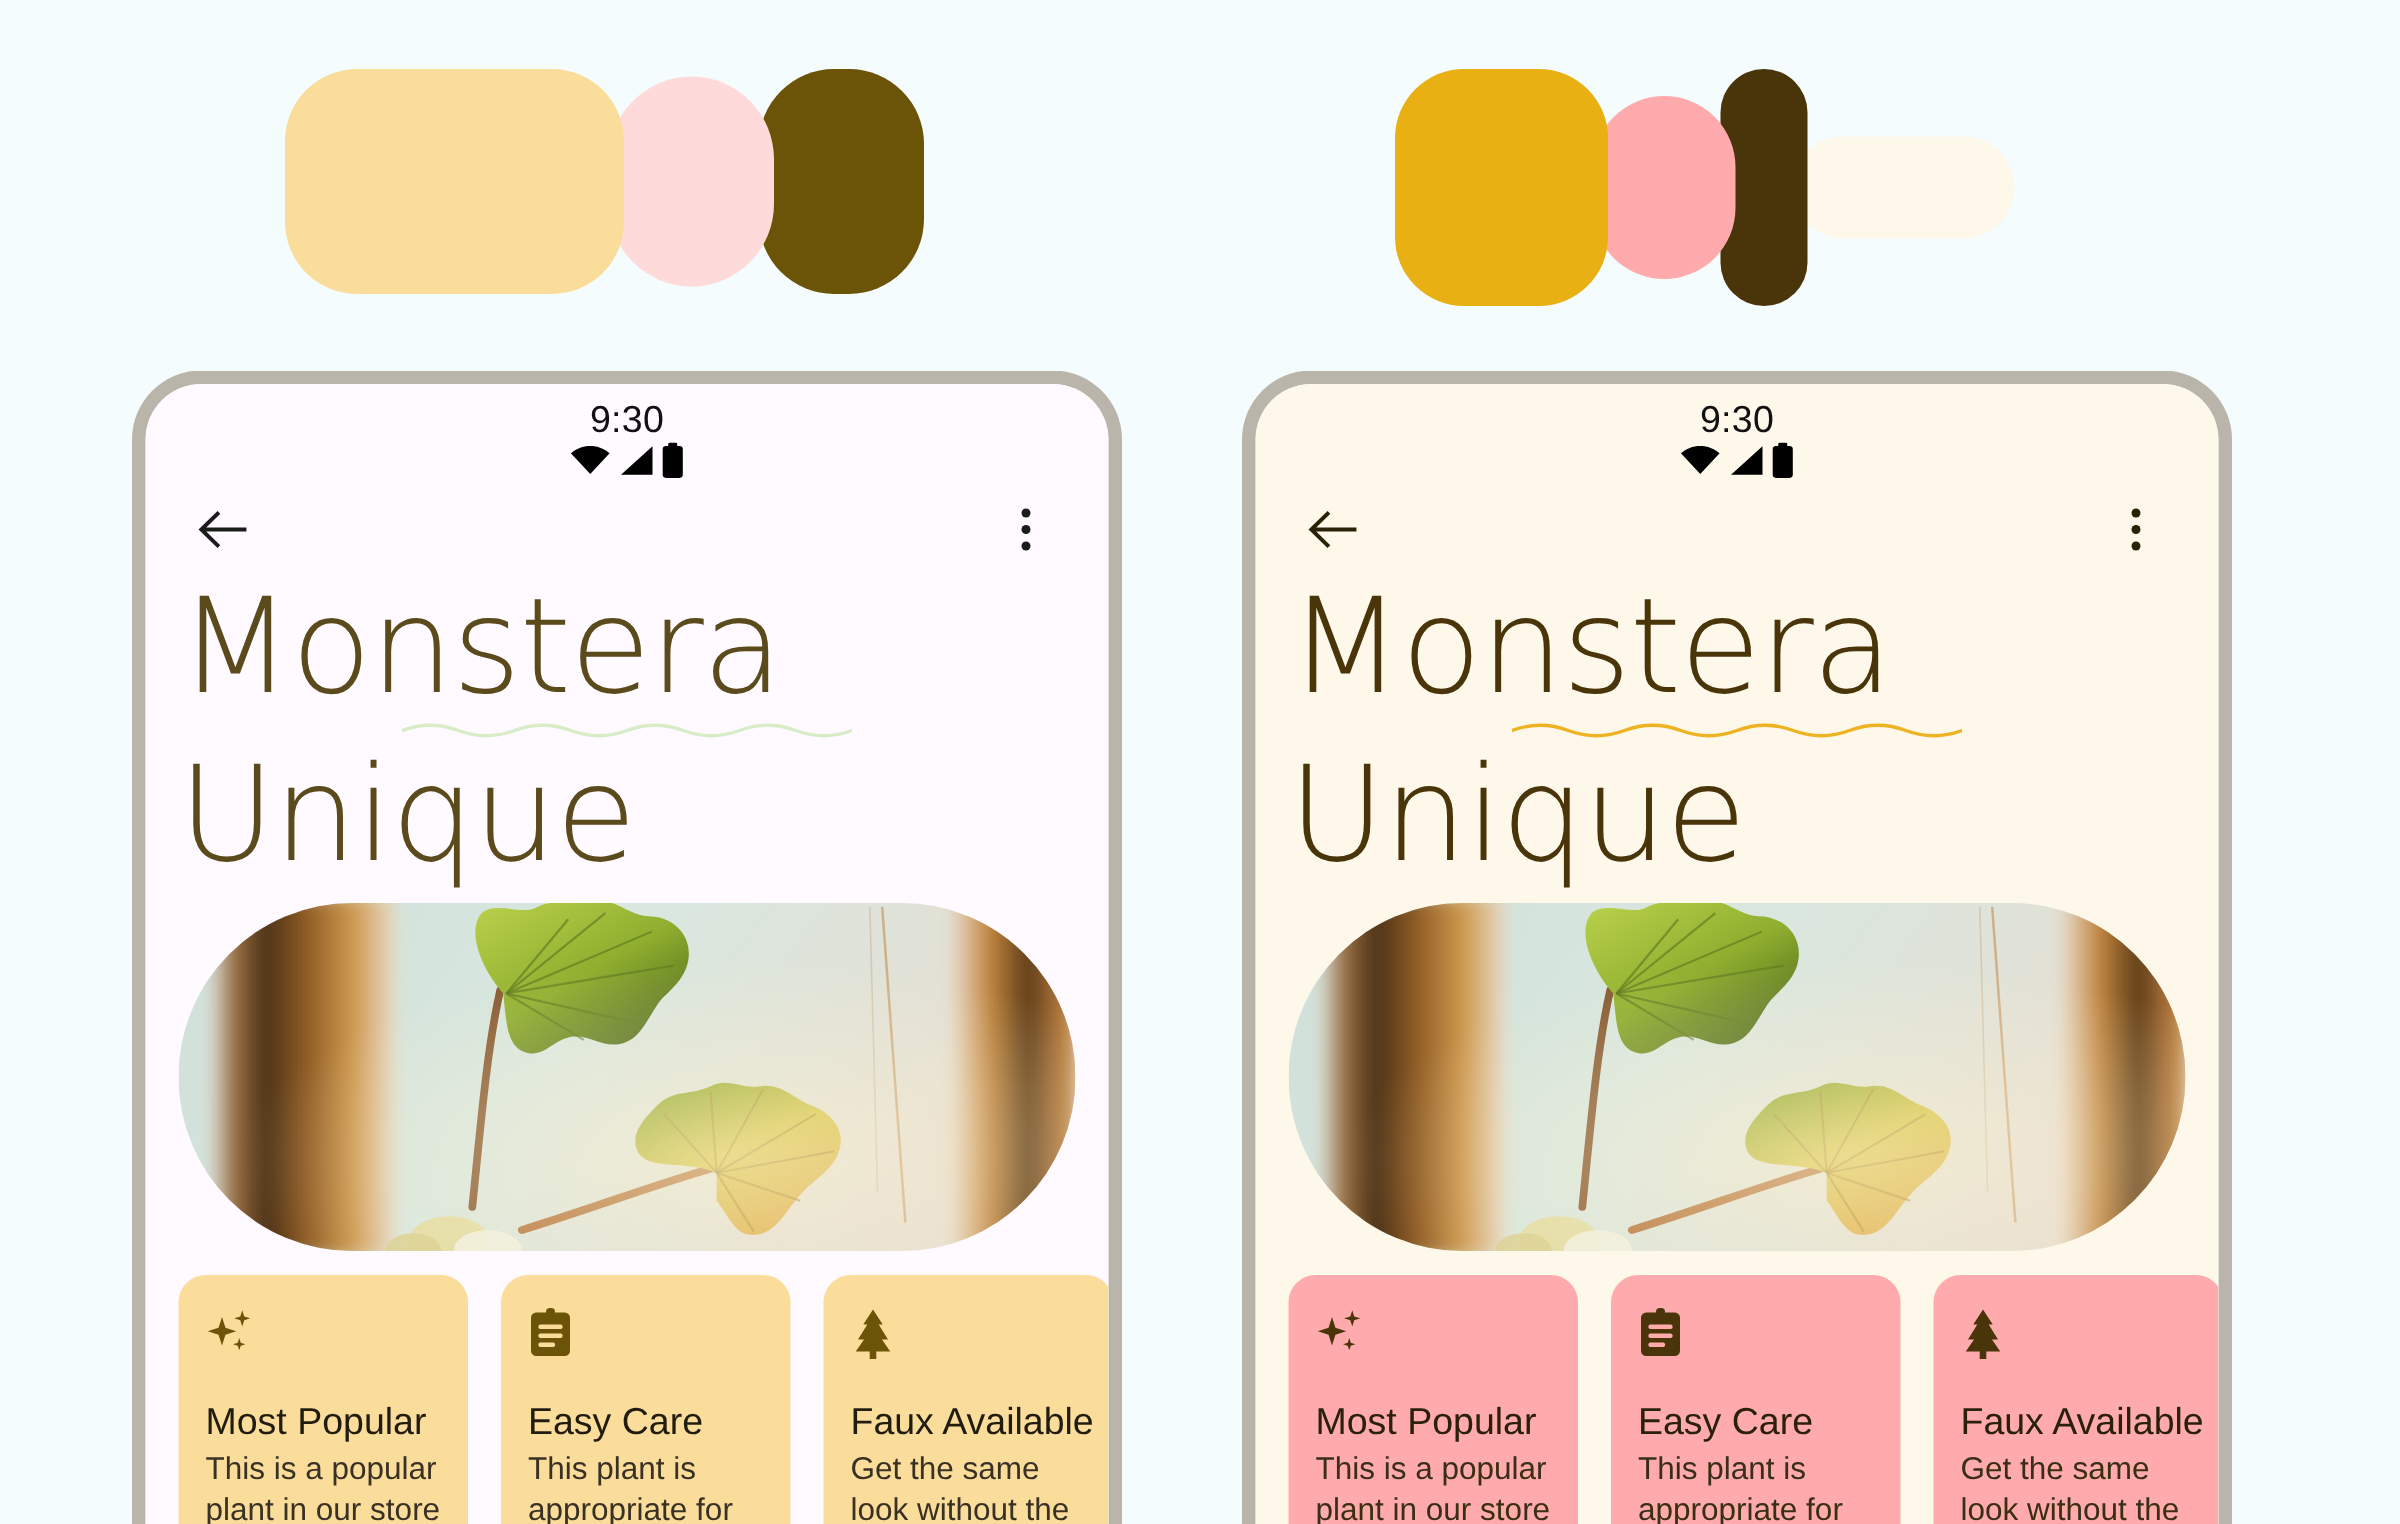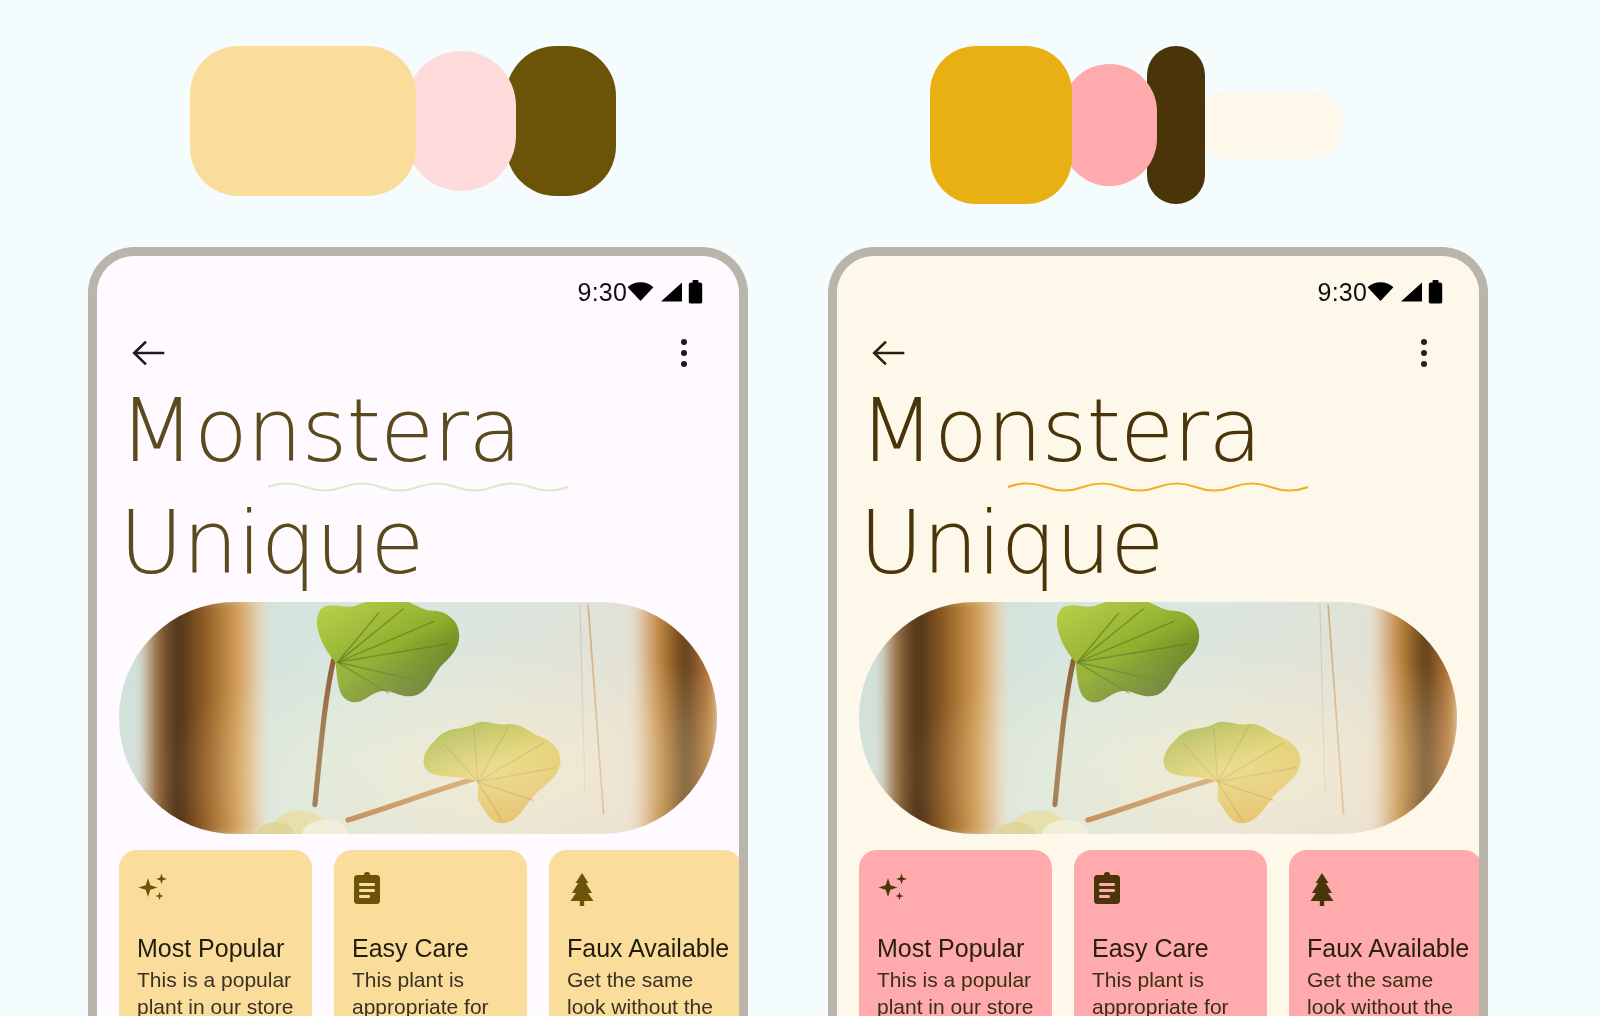--- a/index.html
+++ b/index.html
@@ -42,23 +42,24 @@
     inset: 0;
     border-radius: 37px 37px 0 0;
     overflow: hidden;
   }
 
   
   .statusbar {
     height: 62px;
     display: flex;
     align-items: center;
-    justify-content: flex-end;
+    justify-content: flex-start;
     padding: 10px 36px 0 36px;
     box-sizing: border-box;
+    flex-direction: column;
   }
   .status-time {
     font-size: 25px;
     color: #111;
     letter-spacing: 0.2px;
   }
   .status-icons {
     display: flex;
     align-items: center;
     gap: 5px;

